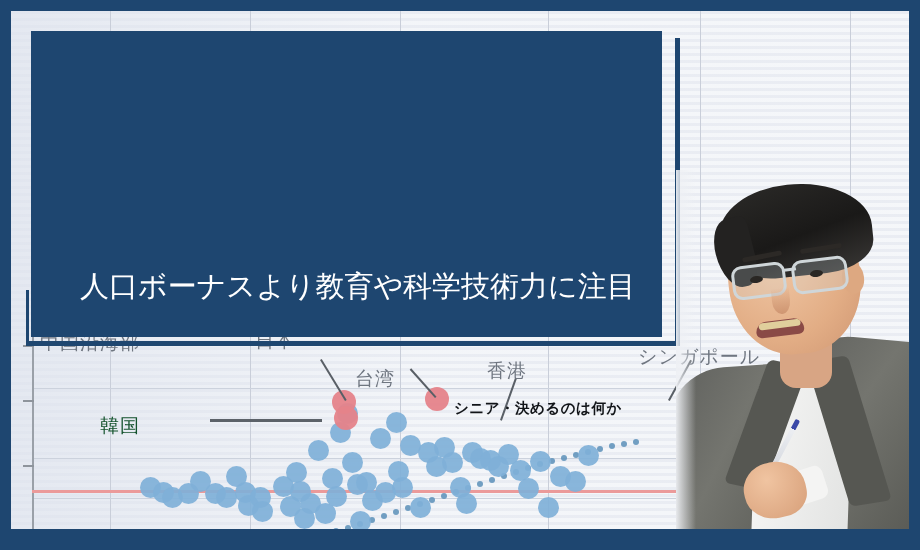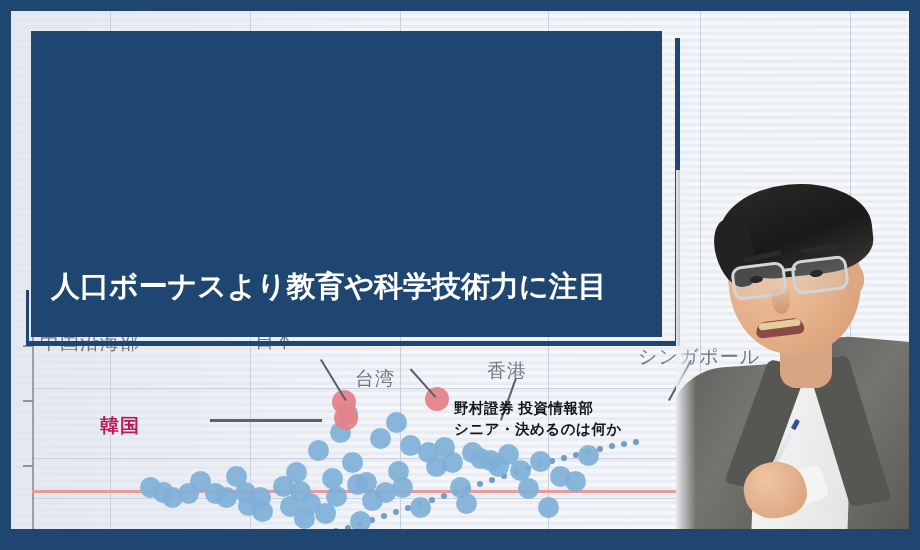--- a/index.html
+++ b/index.html
@@ -130,24 +130,24 @@
     font-family: "Liberation Serif", "DejaVu Serif", serif;
     font-size: 58px;
     line-height: 1.32;
     letter-spacing: 2px;
     font-weight: 400;
     white-space: pre-line;
     text-shadow: 0 1px 0 rgba(0,0,0,.18);
   }
   #title-sub {
     position: absolute;
-    left: 20px; bottom: 30px;
+    left: 49px; bottom: 30px;
     color: #ffffff;
     font-family: "Liberation Sans", sans-serif;
-    font-weight: bold;
+    font-weight: normal;
     font-size: 29px;
     letter-spacing: 0px;
     white-space: nowrap;
   }
 
   
   #name-block {
     position: absolute;
     left: 454px; top: 398px;
     color: #111418;
@@ -437,21 +437,21 @@
         <div class="dot" style="left: 566.5px; top: 433.5px; width: 21px; height: 21px;"></div>
         <div class="dot red" style="left: 321px; top: 379px; width: 24px; height: 24px;"></div>
         <div class="dot red" style="left: 323px; top: 395px; width: 24px; height: 24px;"></div>
         <div class="dot red" style="left: 414px; top: 376px; width: 24px; height: 24px;"></div>
         <div class="leader" style="left: 334px; top: 390px; width: 48.0208px; transform: rotate(-121.373deg);"></div>
         <div class="leader" style="left: 424px; top: 387px; width: 37.5366px; transform: rotate(-131.76deg);"></div>
         <div class="leader" style="left: 489px; top: 409px; width: 44.5982px; transform: rotate(-70.3462deg);"></div>
         <div class="leader" style="left: 657px; top: 389px; width: 45.6508px; transform: rotate(-61.1892deg);"></div>
         <div class="clabel" style="left: 29px; top: 319px; color: rgb(111, 118, 128);">中国沿海部</div>
         <div class="clabel" style="left: 244px; top: 317px; color: rgb(111, 118, 128);">日本</div>
-        <div class="clabel" style="left: 89px; top: 402px; color: #be185d; font-weight: bold;">韓国</div>
+        <div class="clabel" style="left: 89px; top: 402px; color: #14532d;">韓国</div>
         <div class="clabel" style="left: 344px; top: 355px; color: rgb(111, 118, 128);">台湾</div>
         <div class="clabel" style="left: 476px; top: 347px; color: rgb(111, 118, 128);">香港</div>
         <div class="clabel" style="left: 627px; top: 333px; color: rgb(111, 118, 128);">シンガポール</div>
       </div>
   </div>
 
   <div class="bracket-v"></div>
   <div class="bracket-v2"></div>
   <div class="bracket-h"></div>
 
@@ -481,21 +481,20 @@
     <div class="p-cuff"></div>
     <div class="p-hand"></div>
     <div id="portrait-fade"></div>
   </div>
 
   <div id="title-box">
     <div id="title-sub">人口ボーナスより教育や科学技術力に注目</div>
   </div>
 
   <div id="name-block">
-    <div class="name-org">野村證券 投資情報部</div>
     <div class="name-role">シニア・決めるのは何か</div>
   </div>
 
   <div class="frame-top"></div>
   <div class="frame-left"></div>
   <div class="frame-right"></div>
   <div class="frame-bottom"></div>
 </div>
 
 </body></html>

